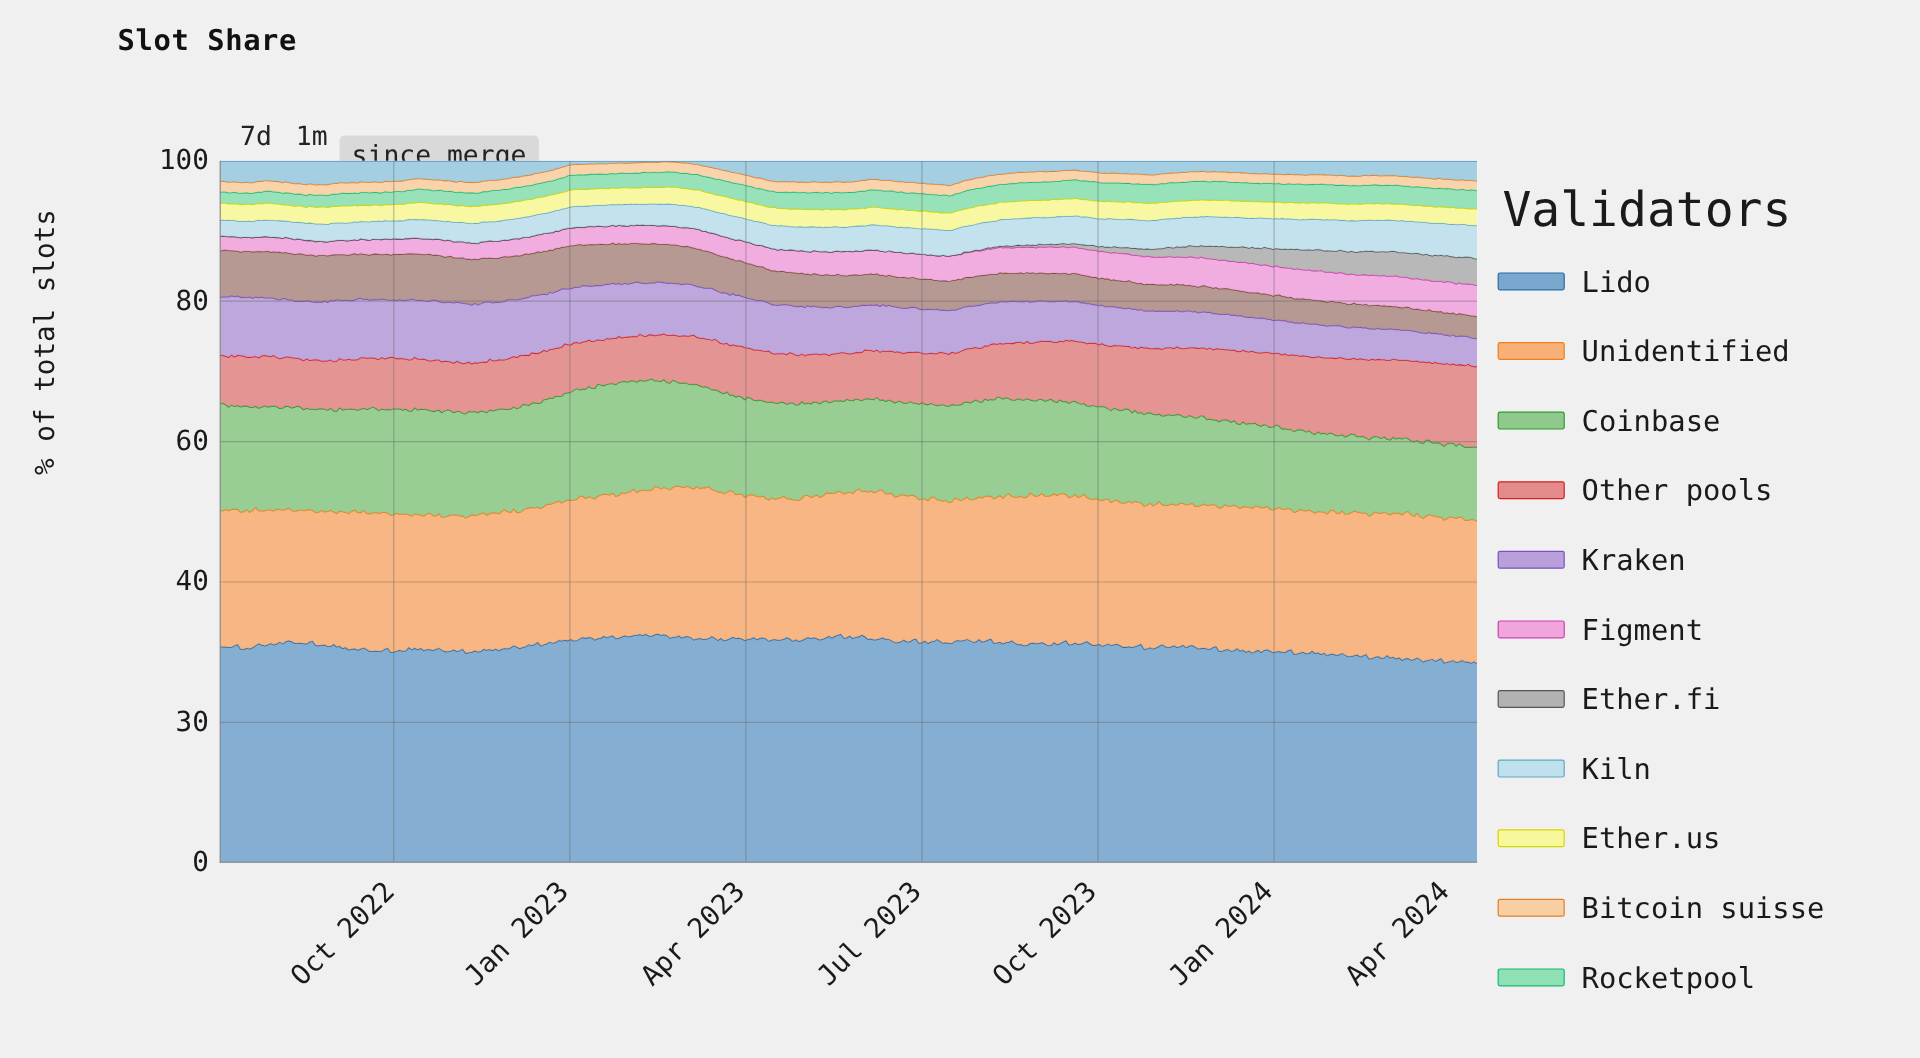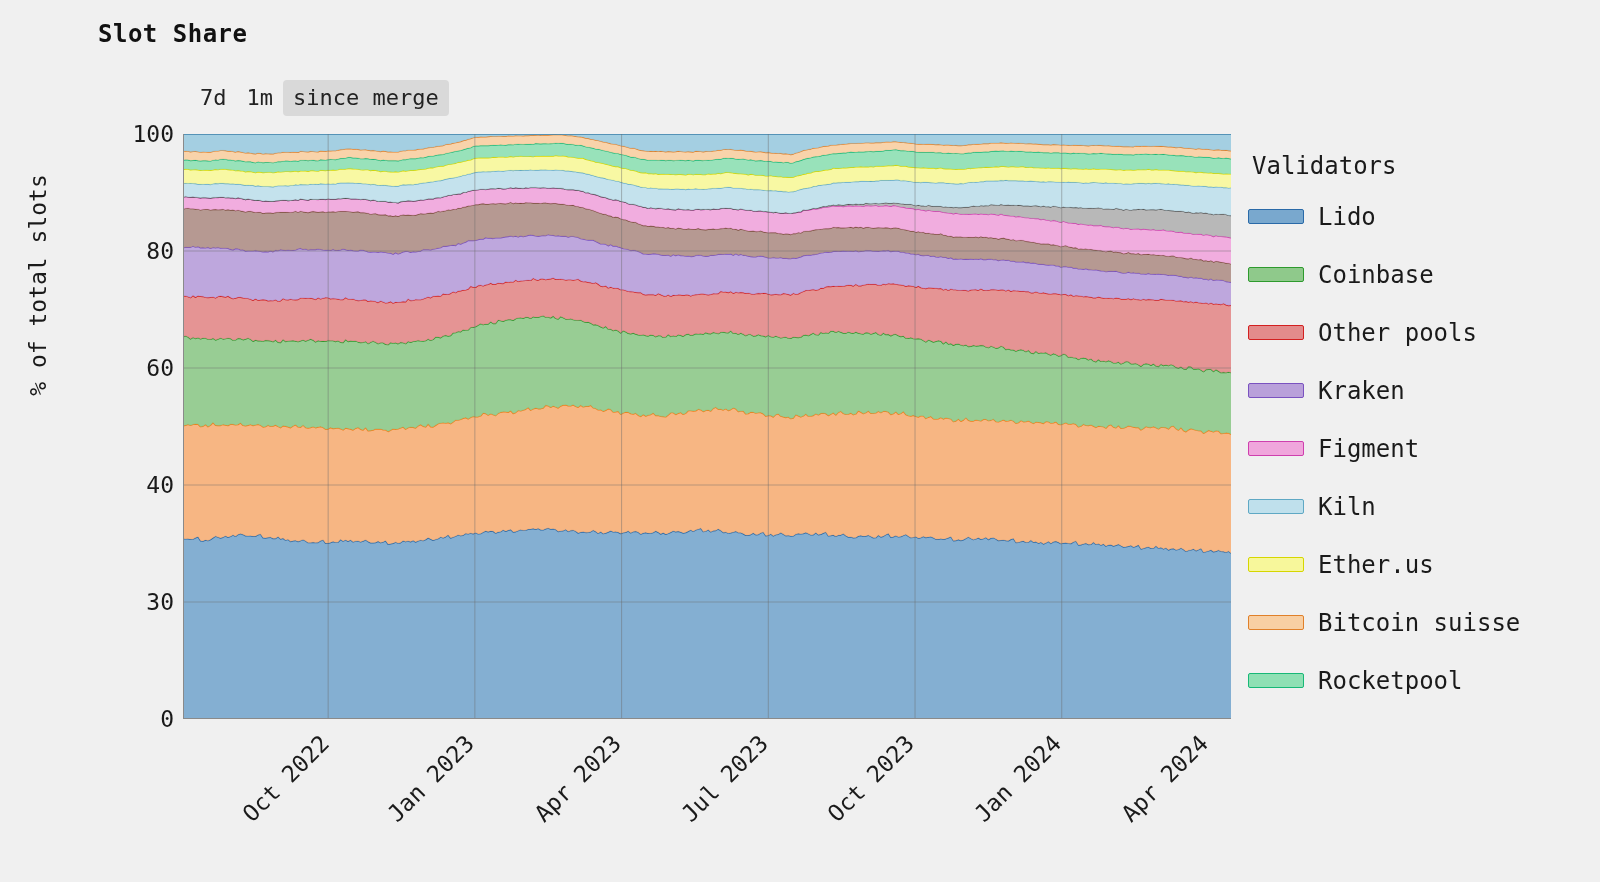--- a/index.html
+++ b/index.html
@@ -46,20 +46,21 @@
     border-radius: 4px;
     background: transparent;
     border: none;
     cursor: pointer;
     font-family: "DejaVu Sans Mono", "Liberation Mono", monospace;
     line-height: 1.1;
     white-space: pre;
   }
   .range-btn.selected {
     background: #d9d9d9;
+    margin-top: 33px;
   }
   
   #plot-area {
     position: absolute;
     left: 183px;
     top: 134px;
     width: 1048px;
     height: 585px;
     background: #ffffff;
     overflow: hidden;
@@ -116,21 +117,21 @@
     text-align: right;
   }
   
   #legend {
     position: absolute;
     left: 1248px;
     top: 152px;
     width: 350px;
   }
   .legend-title {
-    font-size: 24px;
+    font-size: 40px;
     color: #1a1a1a;
     margin: 0 0 14px 4px;
     white-space: pre;
   }
   .legend-item {
     display: flex;
     align-items: center;
     height: 43px;
     cursor: pointer;
     margin-top: 15px;
@@ -238,36 +239,44 @@
     </div>
 
   <div id="legend">
     <div class="legend-title">Validators</div>
     <div id="legend-items">
         <div class="legend-item">
           <span class="legend-swatch" style="background: rgb(121, 168, 206); border: 1.5px solid rgb(42, 106, 168);"></span>
           <span class="legend-label">Lido</span>
         </div>
         <div class="legend-item">
+          <span class="legend-swatch" style="background: rgb(246, 176, 120); border: 1.5px solid rgb(240, 127, 26);"></span>
+          <span class="legend-label">Unidentified</span>
+        </div>
+        <div class="legend-item">
           <span class="legend-swatch" style="background: rgb(143, 201, 139); border: 1.5px solid rgb(45, 154, 45);"></span>
           <span class="legend-label">Coinbase</span>
         </div>
         <div class="legend-item">
           <span class="legend-swatch" style="background: rgb(227, 139, 139); border: 1.5px solid rgb(211, 32, 32);"></span>
           <span class="legend-label">Other pools</span>
         </div>
         <div class="legend-item">
           <span class="legend-swatch" style="background: rgb(185, 160, 218); border: 1.5px solid rgb(122, 82, 192);"></span>
           <span class="legend-label">Kraken</span>
         </div>
         <div class="legend-item">
           <span class="legend-swatch" style="background: rgb(240, 166, 220); border: 1.5px solid rgb(207, 63, 174);"></span>
           <span class="legend-label">Figment</span>
         </div>
         <div class="legend-item">
+          <span class="legend-swatch" style="background: rgb(178, 178, 178); border: 1.5px solid rgb(85, 85, 85);"></span>
+          <span class="legend-label">Ether.fi</span>
+        </div>
+        <div class="legend-item">
           <span class="legend-swatch" style="background: rgb(191, 224, 236); border: 1.5px solid rgb(95, 168, 196);"></span>
           <span class="legend-label">Kiln</span>
         </div>
         <div class="legend-item">
           <span class="legend-swatch" style="background: rgb(247, 247, 155); border: 1.5px solid rgb(214, 214, 0);"></span>
           <span class="legend-label">Ether.us</span>
         </div>
         <div class="legend-item">
           <span class="legend-swatch" style="background: rgb(248, 207, 163); border: 1.5px solid rgb(224, 128, 42);"></span>
           <span class="legend-label">Bitcoin suisse</span>

